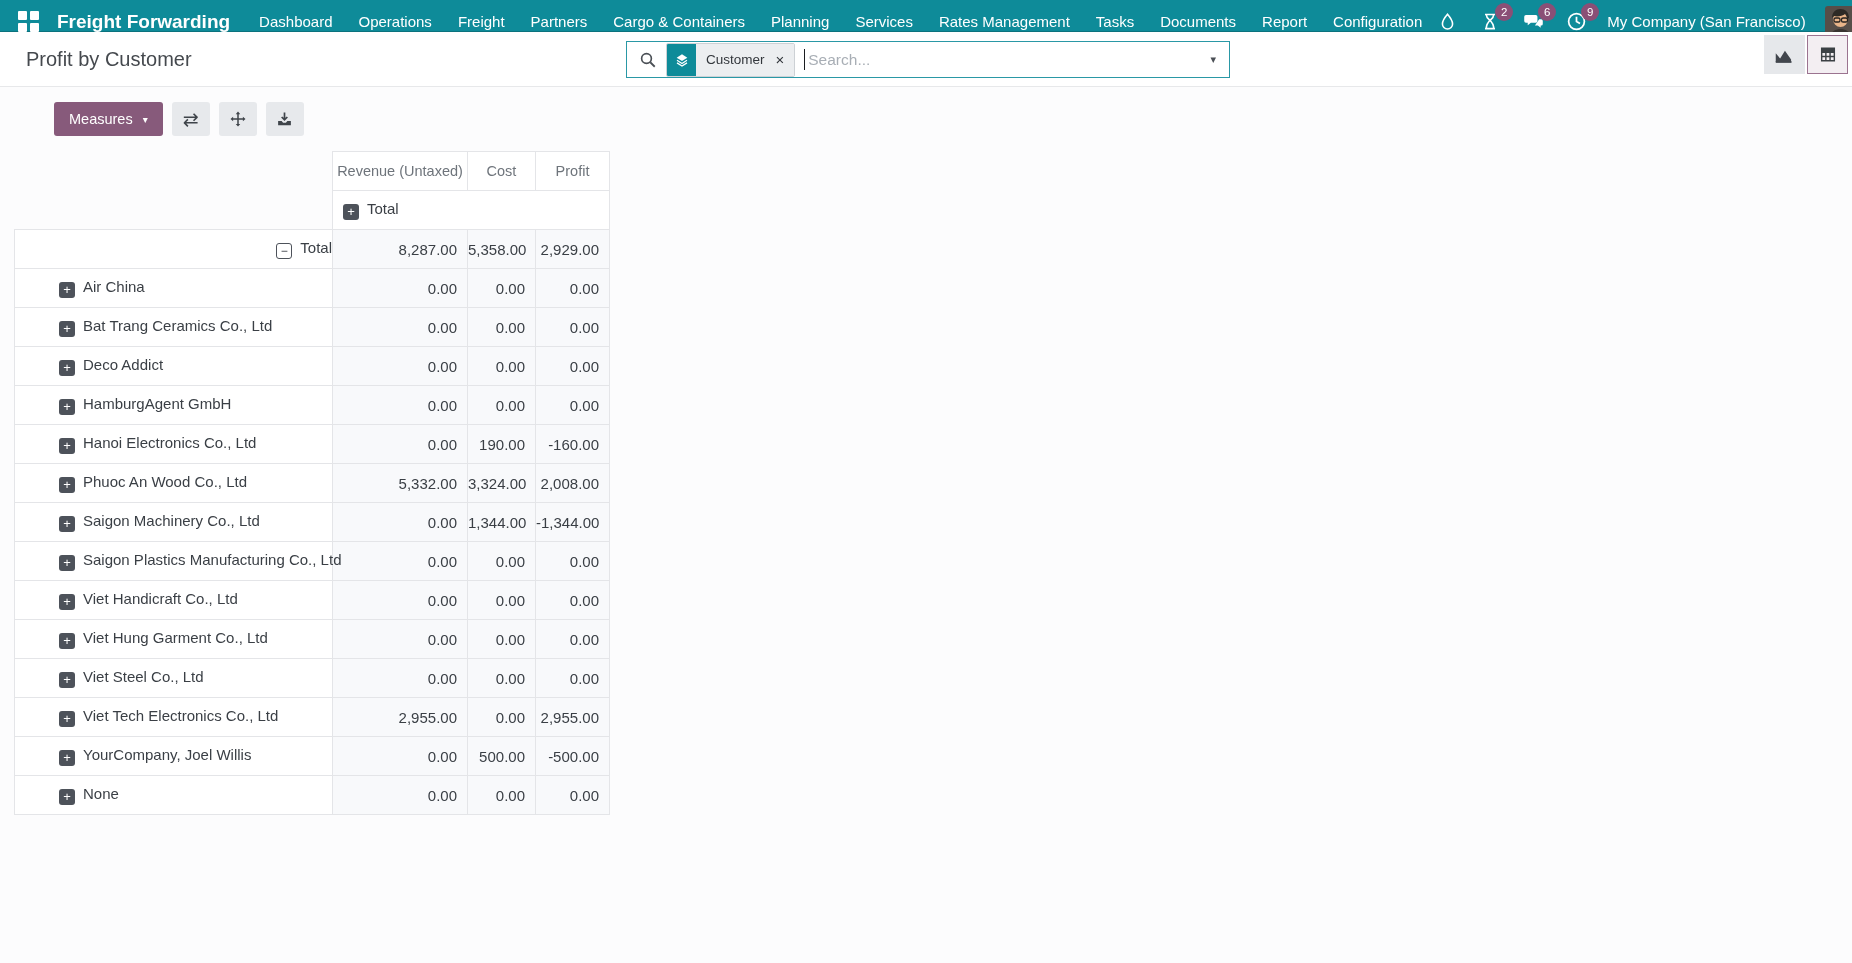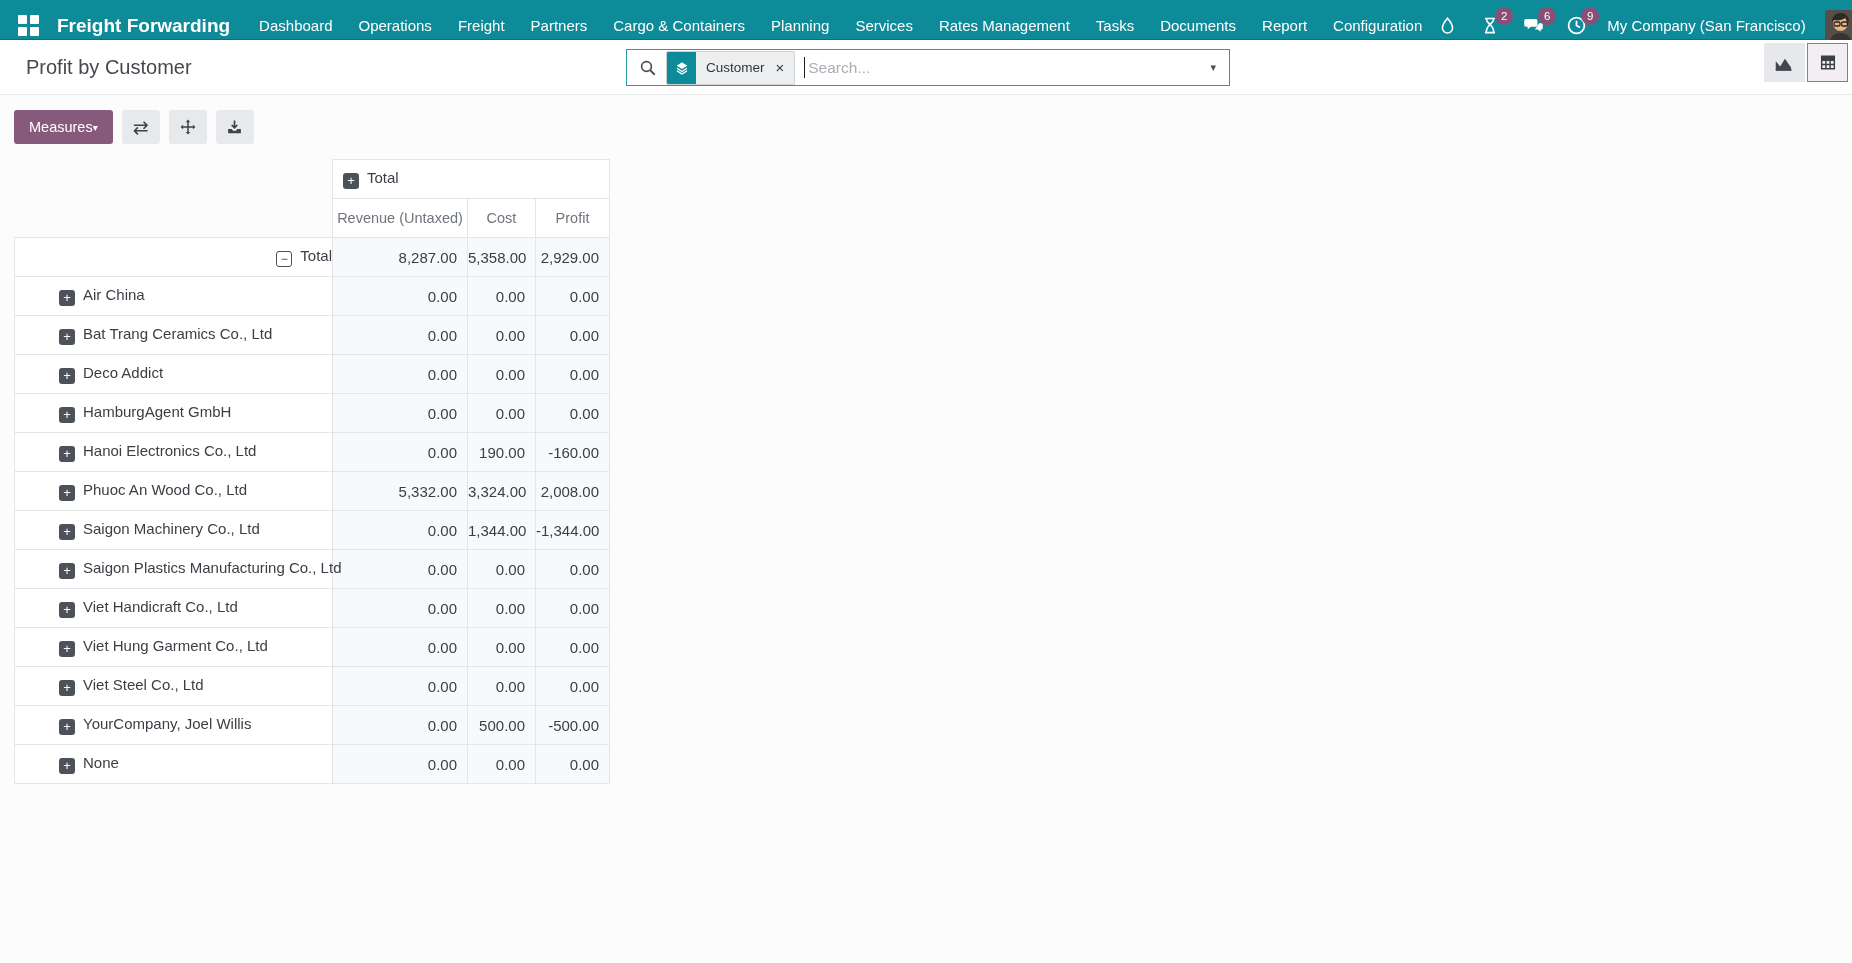--- a/index.html
+++ b/index.html
@@ -1,20 +1,20 @@
 <!DOCTYPE html>
 <html style="--teal: #0e8b99; --purple: #875A7B; --badge: #8a4f76;"><head>
 <meta charset="utf-8">
 <style>
   * { margin:0; padding:0; box-sizing:border-box; }
   html,body { width:1852px; height:963px; overflow:hidden; }
   body { font-family:"Liberation Sans", sans-serif; background:#fcfcfd; position:relative; }
 
   
-  .navbar { height:40px; background:var(--teal); display:flex; align-items:center;
+  .navbar { height:32px; background:var(--teal); display:flex; align-items:center;
             padding:12px 10px 0 12px; border-bottom:1px solid rgba(0,0,0,.18); }
   .apps-icon { width:22px; height:22px; display:grid; grid-template-columns:9px 9px;
                grid-template-rows:9px 9px; gap:3px; margin:0 12px 0 6px; cursor:pointer; }
   .apps-icon span { background:#fff; border-radius:1px; }
   .brand { color:#fff; font-size:19px; font-weight:600; margin:0 16px 0 6px; white-space:nowrap; }
   .nav-menu { display:flex; height:48px; align-items:stretch; }
   .nav-menu a { color:#fff; font-size:15px; line-height:48px; padding:0 13px;
                 text-decoration:none; white-space:nowrap; cursor:pointer; }
   .nav-right { margin-left:auto; display:flex; align-items:center; gap:19px; padding-right:4px; }
   .nav-ico { position:relative; width:24px; height:24px; display:flex; align-items:center;
@@ -45,21 +45,21 @@
   .switchers { position:absolute; right:4px; top:3px; display:flex; gap:2px; }
   .vbtn { width:41px; height:39px; display:flex; align-items:center; justify-content:center;
           cursor:pointer; border:1px solid transparent; }
   .vbtn.graph { background:#e6e8eb; }
   .vbtn.pivot { background:#f3eef2; border:1px solid #9b7390; }
 
   
   .toolbar { padding:15px 0 0 14px; display:flex; gap:9px; align-items:center; }
   .btn-measures { height:34px; padding:12px 15px; background:var(--purple); color:#fff;
                   font-size:14.5px; border:none; border-radius:3px; display:flex;
-                  align-items:center; cursor:pointer; font-family:inherit; }
+                  align-items:center; gap:10px; cursor:pointer; font-family:inherit;margin-left:40px; }
   .btn-measures .caret { font-size:10px; }
   .tbtn { width:38px; height:34px; background:#e7e9ec; border:none; border-radius:3px;
           display:flex; align-items:center; justify-content:center; color:#3f444a;
           cursor:pointer; font-size:19px; font-family:inherit; }
 
   
   table.pivot { margin:15px 0 0 14px; border-collapse:collapse; table-layout:fixed;
                 width:595px; font-size:15px; color:#3a3f45; }
   .pivot th, .pivot td { border:1px solid #e4e5e8; height:39px; font-weight:400; }
   .pivot th.corner { border:none; background:transparent; }
@@ -211,30 +211,30 @@
   <table class="pivot">
     <colgroup>
         <col style="width:318px">
         <col style="width:135px">
         <col style="width:68px">
         <col style="width:74px">
       </colgroup>
     <thead>
       <tr>
         <th class="corner"></th>
+        <th class="measure-th">Revenue (Untaxed)</th>
+        <th class="measure-th">Cost</th>
+        <th class="measure-th">Profit</th>
+      </tr>
+      <tr>
+        <th class="corner"></th>
         <th class="colgroup-th" colspan="3">
           <span class="sq sq-plus">+</span><span>Total</span>
         </th>
       </tr>
-      <tr>
-        <th class="corner"></th>
-        <th class="measure-th">Revenue (Untaxed)</th>
-        <th class="measure-th">Cost</th>
-        <th class="measure-th">Profit</th>
-      </tr>
     </thead>
     <tbody>
         <tr>
           <th class="rowhead lvl0 bold-label"><span class="sq sq-minus">−</span><span>Total</span></th>
           <td class="val bold">8,287.00</td>
           <td class="val bold">5,358.00</td>
           <td class="val bold">2,929.00</td>
         </tr>
         <tr>
           <th class="rowhead lvl1"><span class="sq sq-plus">+</span><span>Air China</span></th>
@@ -296,20 +296,26 @@
           <td class="val">0.00</td>
           <td class="val">0.00</td>
         </tr>
         <tr>
           <th class="rowhead lvl1"><span class="sq sq-plus">+</span><span>Viet Steel Co., Ltd</span></th>
           <td class="val">0.00</td>
           <td class="val">0.00</td>
           <td class="val">0.00</td>
         </tr>
         <tr>
+          <th class="rowhead lvl1"><span class="sq sq-plus">+</span><span>Viet Tech Electronics Co., Ltd</span></th>
+          <td class="val">2,955.00</td>
+          <td class="val">0.00</td>
+          <td class="val">2,955.00</td>
+        </tr>
+        <tr>
           <th class="rowhead lvl1"><span class="sq sq-plus">+</span><span>YourCompany, Joel Willis</span></th>
           <td class="val">0.00</td>
           <td class="val">500.00</td>
           <td class="val">-500.00</td>
         </tr>
         <tr>
           <th class="rowhead lvl1"><span class="sq sq-plus">+</span><span>None</span></th>
           <td class="val">0.00</td>
           <td class="val">0.00</td>
           <td class="val">0.00</td>

